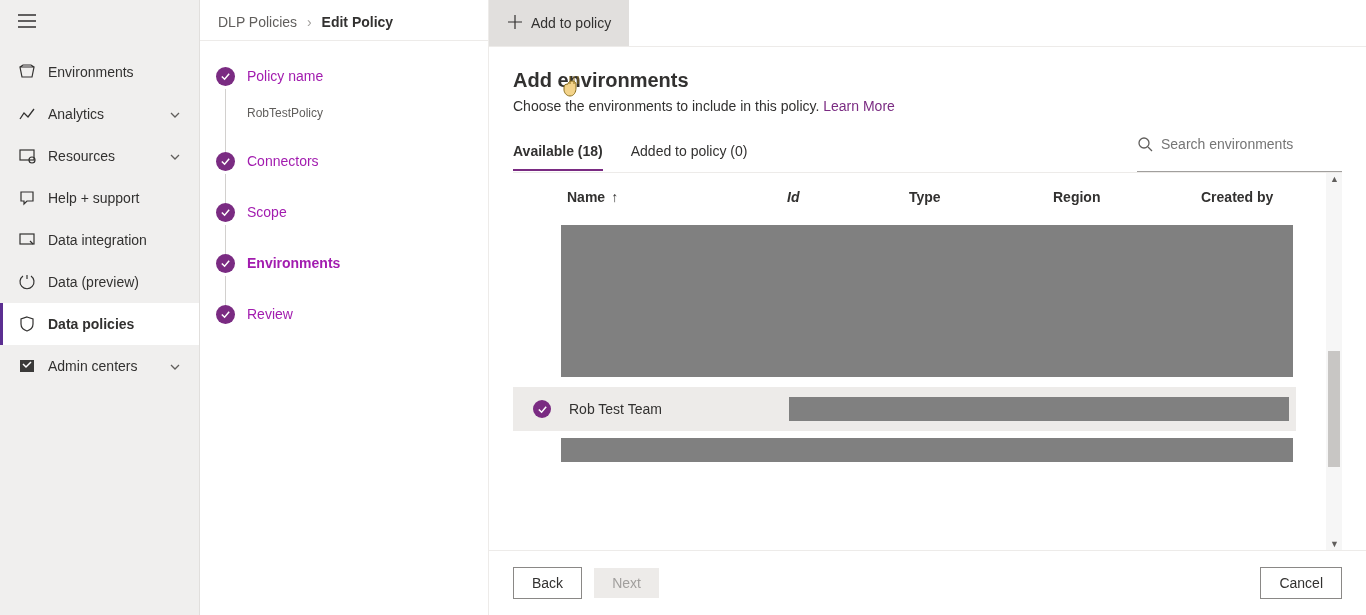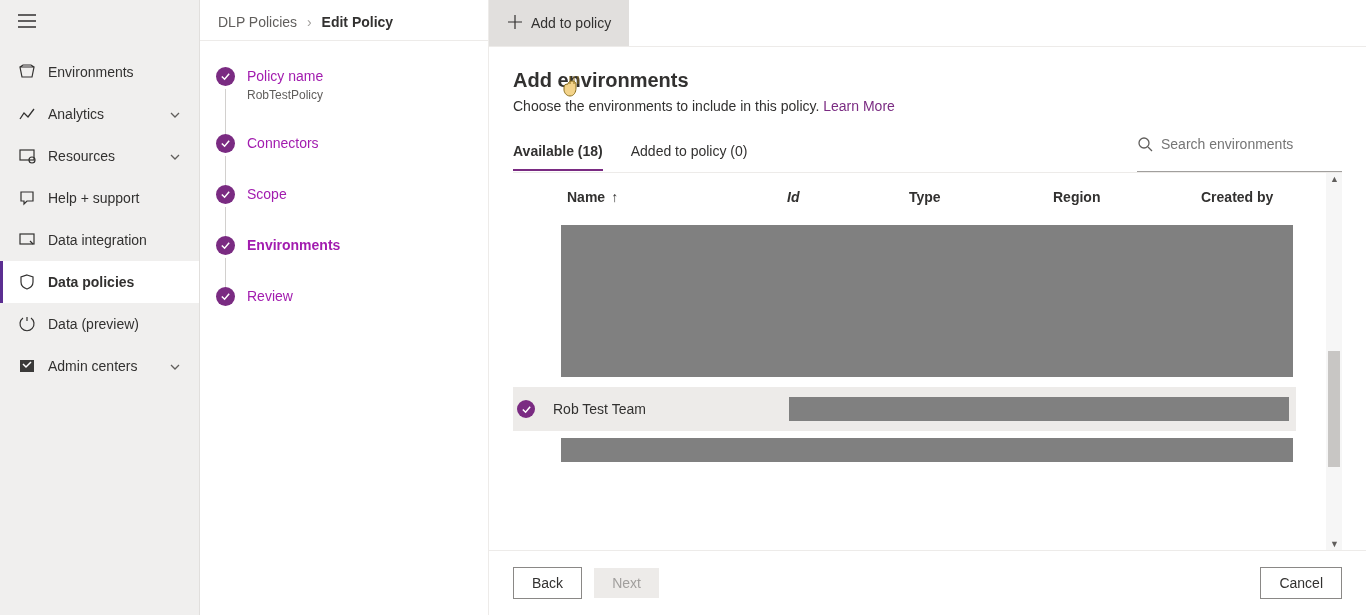--- a/index.html
+++ b/index.html
@@ -26,21 +26,21 @@
     .steps { padding: 26px 16px; }
     .step { display: flex; align-items: flex-start; position: relative; padding-bottom: 32px; }
     .step:last-child { padding-bottom: 0; }
     .step::after { content: ''; position: absolute; left: 9px; top: 22px; bottom: -2px; width: 1px; background: #d2d0ce; }
     .step:last-child::after { display: none; }
     .step-dot { width: 19px; height: 19px; border-radius: 50%; background: #7a2b82; display: flex; align-items: center; justify-content: center; flex-shrink: 0; margin-right: 12px; z-index: 1; }
     .step-dot svg { width: 11px; height: 11px; }
     .step-body { display: flex; flex-direction: column; }
     .step-title { color: #a21caf; line-height: 19px; }
     .step-title.current { font-weight: 600; }
-    .step-sub { color: #605e5c; font-size: 12px; margin-top: 2px; }
+    .step-sub { color: #605e5c; font-size: 12px; margin-top: 20px; }
 
     
     .main { flex: 1; display: flex; flex-direction: column; border-left: 1px solid #edebe9; }
     .toolbar { border-bottom: 1px solid #edebe9; padding: 0 0 0 0; }
     .add-btn { display: inline-flex; align-items: center; padding: 12px 18px; background: #e1dfdd; cursor: pointer; min-height: 46px; }
     .add-btn .plus { margin-right: 8px; }
     .content { padding: 22px 24px 0 24px; flex: 1; display: flex; flex-direction: column; min-height: 0; }
     h2 { font-size: 20px; font-weight: 600; color: #323130; margin-bottom: 6px; }
     .desc { color: #323130; font-size: 14px; margin-bottom: 22px; }
     .desc a { color: #7a2b82; text-decoration: none; }
@@ -54,21 +54,21 @@
 
     .table-wrap { position: relative; flex: 1; min-height: 0; overflow: hidden; }
     .thead { display: flex; padding: 16px 0 14px 54px; color: #323130; font-weight: 600; font-size: 14px; }
     .th-name { width: 220px; display: flex; align-items: center; gap: 6px; }
     .th-id { width: 122px; font-style: italic; }
     .th-type { width: 144px; }
     .th-region { width: 148px; }
     .th-created { width: 110px; }
     .mask-block { position: absolute; left: 48px; top: 52px; width: 732px; height: 152px; background: #808080; }
     .mask-block2 { position: absolute; left: 48px; top: 265px; width: 732px; height: 24px; background: #808080; }
-    .row-selected { position: absolute; left: 0; right: 46px; top: 214px; height: 44px; background: #edebe9; display: flex; align-items: center; padding-left: 4px; }
+    .row-selected { position: absolute; left: 0; right: 46px; top: 214px; height: 44px; background: #edebe9; display: flex; align-items: center; padding-left: 20px; }
     .row-selected .rchk { width: 18px; height: 18px; border-radius: 50%; background: #7a2b82; display: flex; align-items: center; justify-content: center; margin-right: 18px; }
     .row-selected .rname { width: 224px; font-size: 14px; }
     .row-selected .rmask { position: absolute; left: 276px; top: 10px; height: 24px; width: 500px; background: #808080; }
 
     .vscroll { position: absolute; right: 0; top: 0; bottom: 0; width: 16px; background: #f6f6f6; }
     .vscroll .thumb { position: absolute; left: 2px; right: 2px; top: 178px; height: 116px; background: #c8c6c4; }
     .vscroll .arr { position: absolute; left: 4px; font-size: 9px; color: #605e5c; }
     .vscroll .arr.up { top: 1px; }
     .vscroll .arr.down { bottom: 1px; }
 
@@ -132,35 +132,35 @@
       </div>
       <div class="nav-item">
         <span class="ic">
             <svg viewBox="0 0 18 18">
               <rect x="2" y="3" width="14" height="10" fill="none" stroke="#323130" stroke-width="1.2"></rect>
               <path d="M12 10l3 3" stroke="#323130" stroke-width="1.2"></path>
             </svg>
           </span>
         <span class="label">Data integration</span>
       </div>
+      <div class="nav-item">
+        <span class="ic">
+            <svg viewBox="0 0 18 18">
+              <path d="M5 3a7 7 0 1 0 8 0M9 2v4" fill="none" stroke="#323130" stroke-width="1.2"></path>
+            </svg>
+          </span>
+        <span class="label">Data (preview)</span>
+      </div>
       <div class="nav-item active">
         <span class="ic">
             <svg viewBox="0 0 18 18">
               <path d="M9 2l6 2v5c0 4-3 6-6 7-3-1-6-3-6-7V4z" fill="none" stroke="#323130" stroke-width="1.2"></path>
             </svg>
           </span>
         <span class="label">Data policies</span>
-      </div>
-      <div class="nav-item">
-        <span class="ic">
-            <svg viewBox="0 0 18 18">
-              <path d="M5 3a7 7 0 1 0 8 0M9 2v4" fill="none" stroke="#323130" stroke-width="1.2"></path>
-            </svg>
-          </span>
-        <span class="label">Data (preview)</span>
       </div>
       <div class="nav-item">
         <span class="ic">
             <svg viewBox="0 0 18 18">
               <rect x="2" y="3" width="14" height="12" fill="#3b3a39"></rect>
               <path d="M5 7l3 3 5-5" stroke="#fff" stroke-width="1.5" fill="none"></path>
             </svg>
           </span>
         <span class="label">Admin centers</span>
         <span class="chev"><svg viewBox="0 0 12 12">

